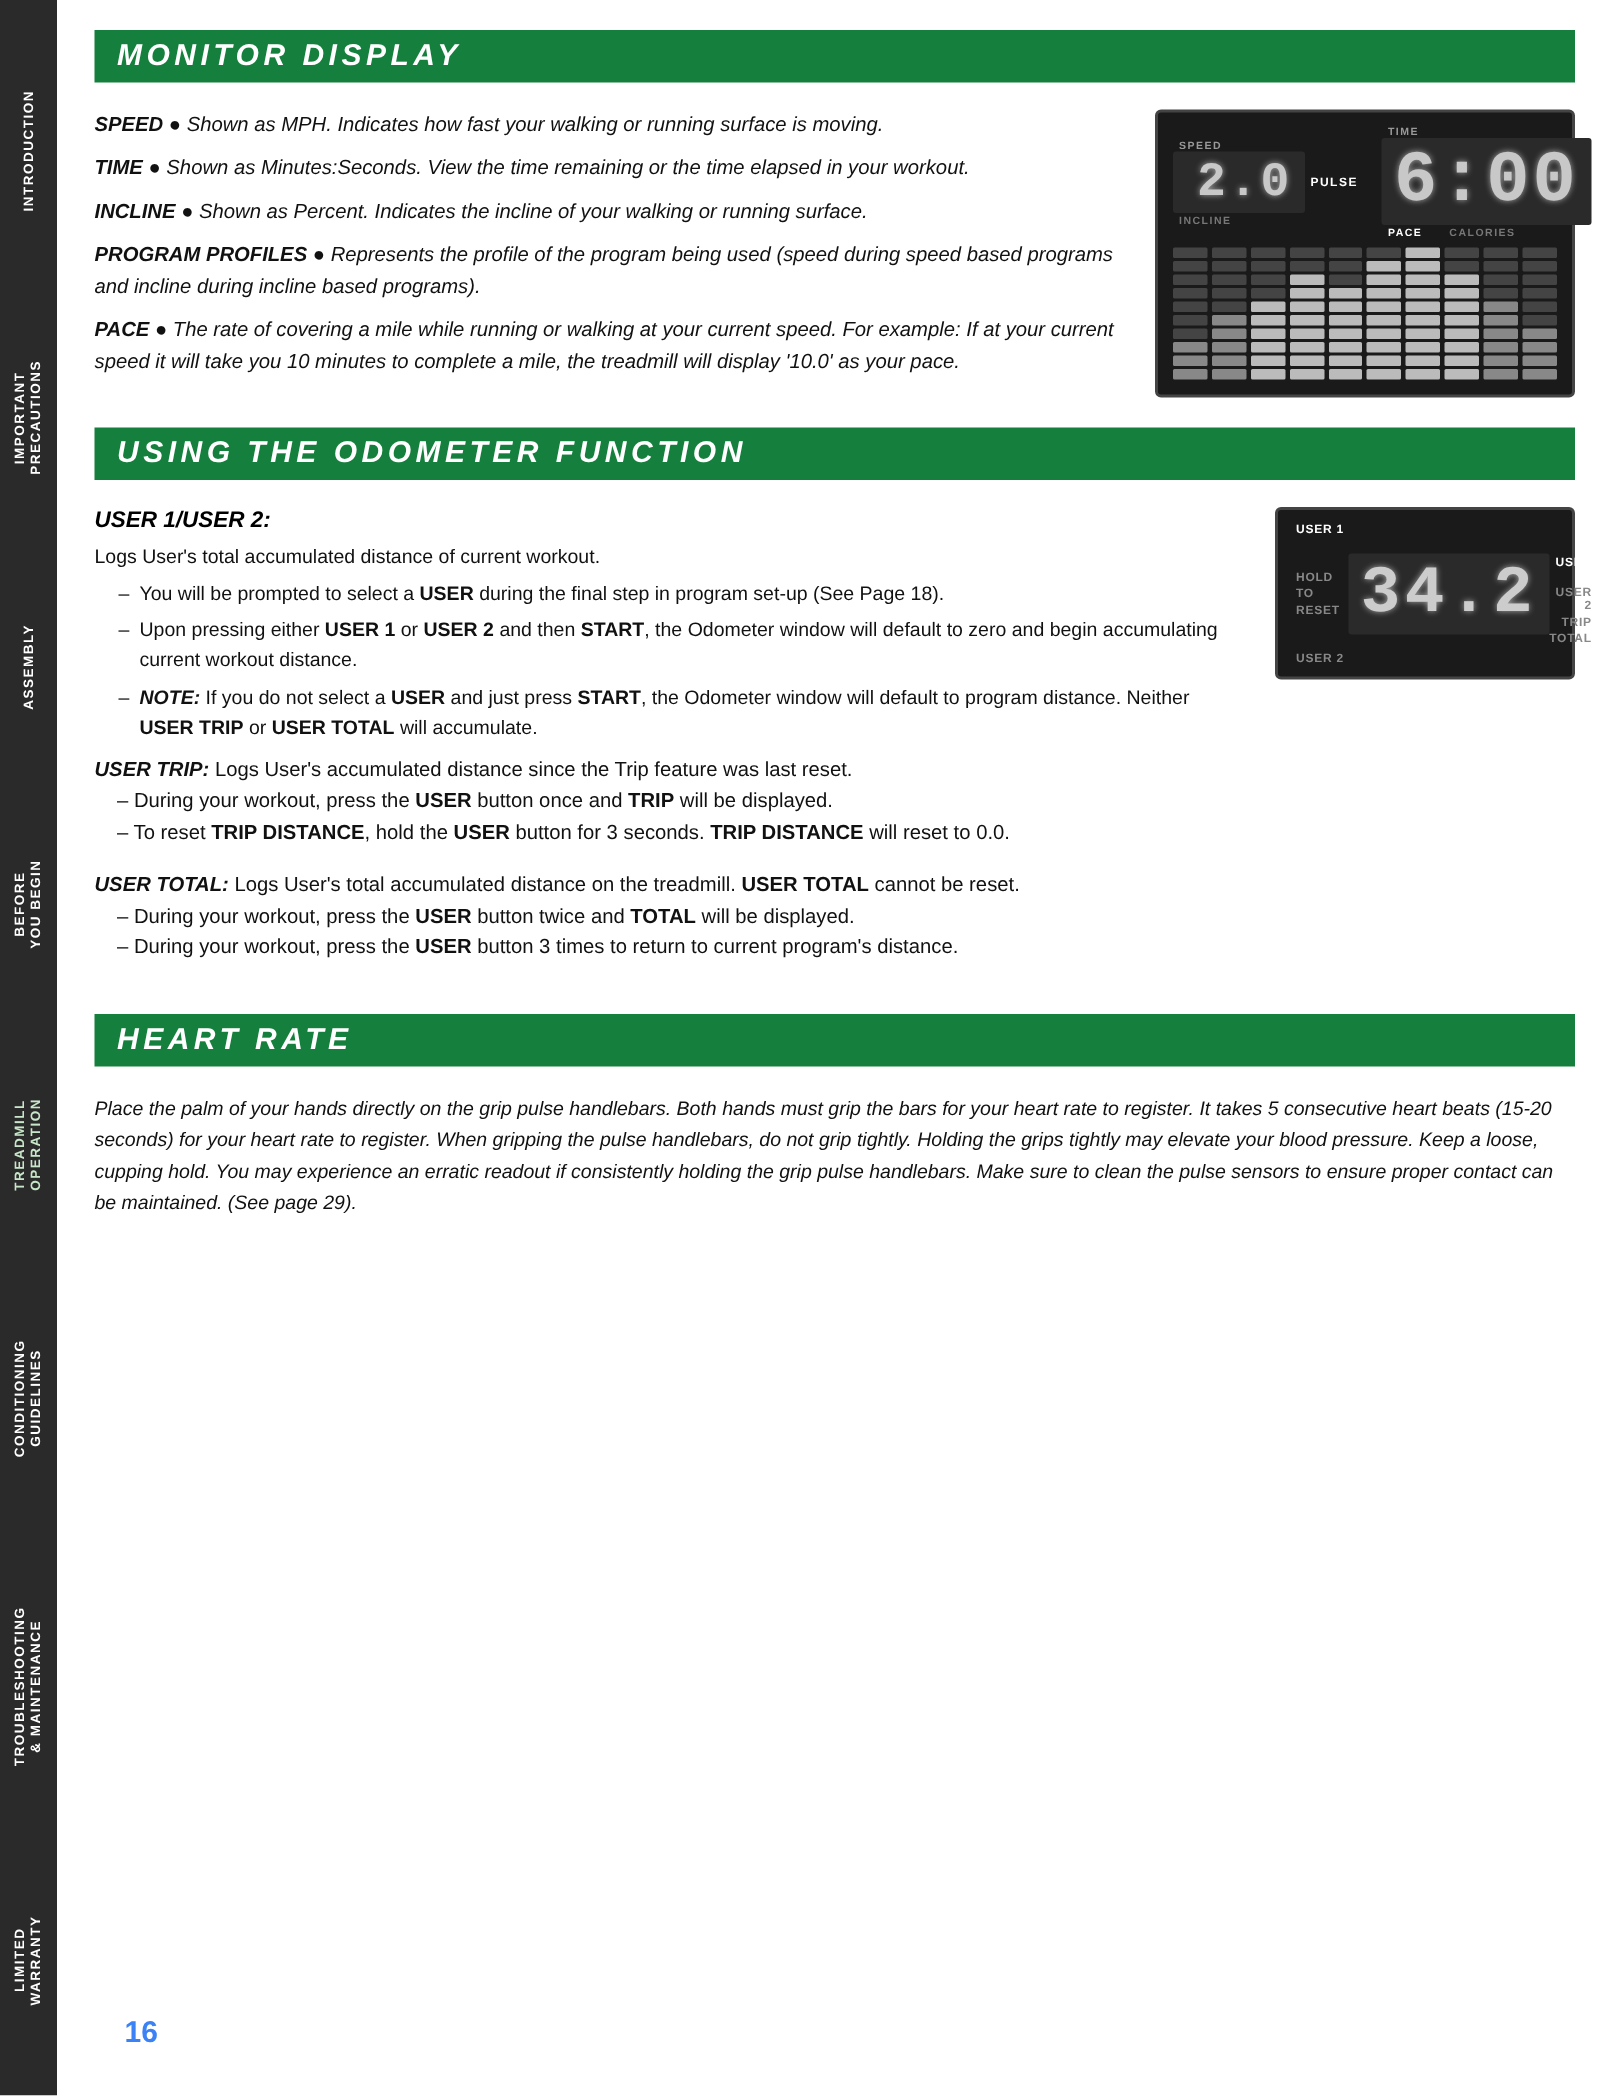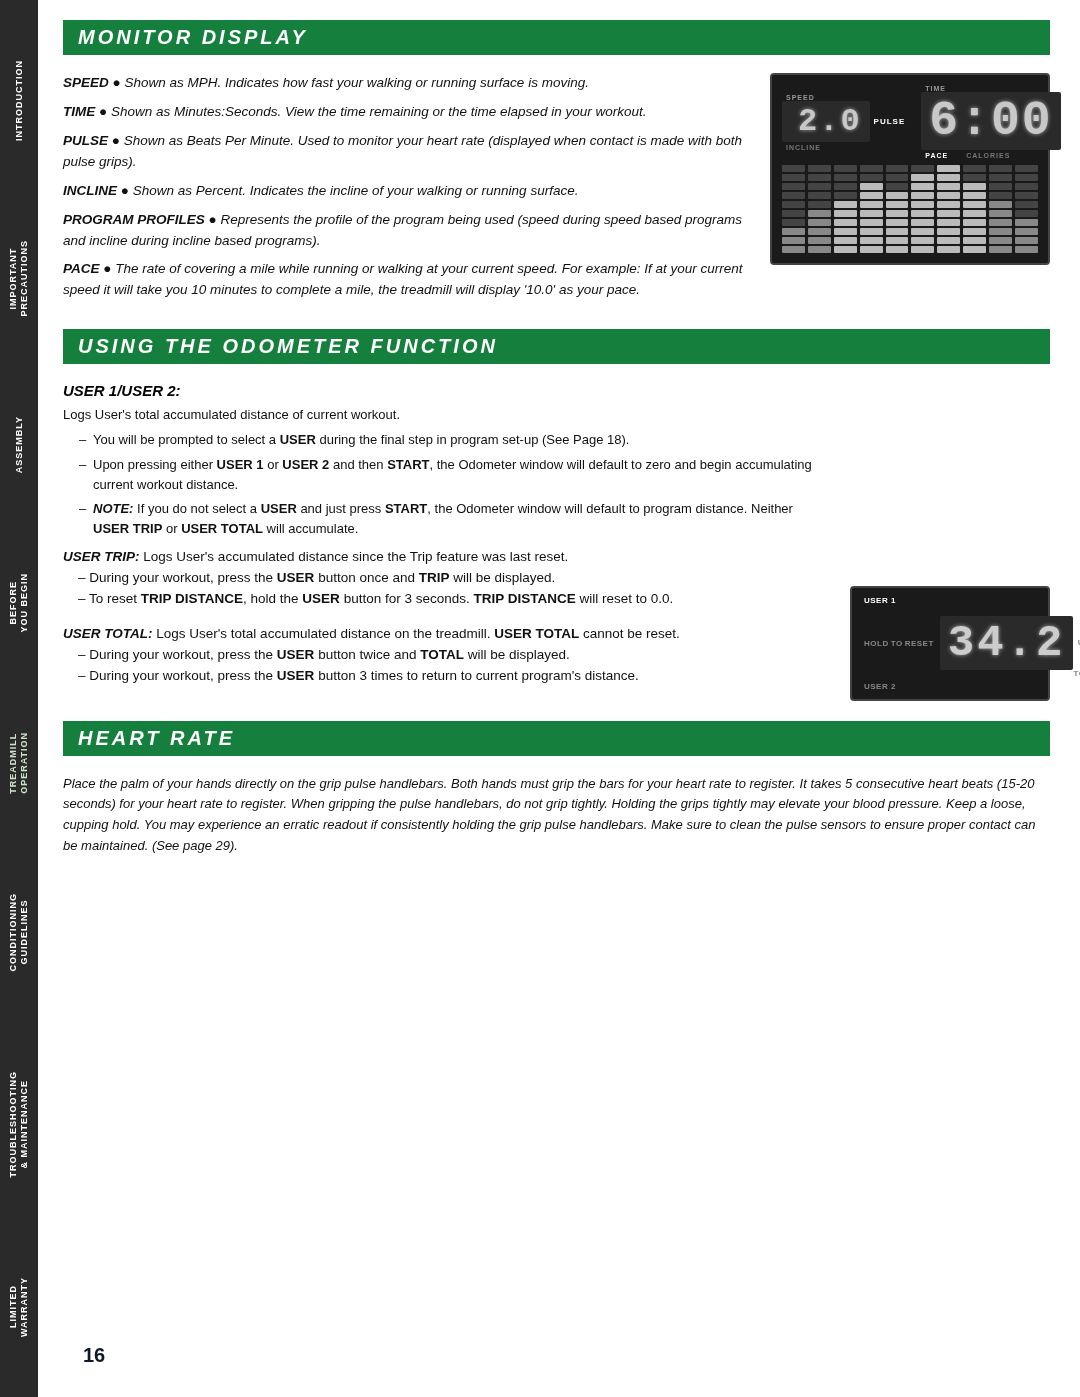--- a/index.html
+++ b/index.html
@@ -53,21 +53,21 @@
       gap: 0;
     }
 
     
     .page-number {
       position: absolute;
       bottom: 30px;
       left: 45px;
       font-size: 20px;
       font-weight: bold;
-      color: #0f172a;
+      color: #3b82f6;
     }
 
     
     .section-header {
       background: #15803d;
       color: #ffffff;
       font-style: italic;
       font-weight: bold;
       font-size: 20px;
       letter-spacing: 3px;
@@ -185,21 +185,21 @@
 
     
     .odometer-section {
       margin-bottom: 20px;
     }
 
     .odometer-content {
       display: flex;
       flex-direction: row;
       gap: 30px;
-      align-items: flex-end;
+      align-items: flex-start;
     }
 
     .odometer-text {
       flex: 1;
     }
 
     .subsection-title {
       font-weight: bold;
       font-style: italic;
       font-size: 15px;
@@ -287,20 +287,21 @@
       padding: 2px 8px;
       border-radius: 2px;
       letter-spacing: 3px;
       text-shadow: 0 0 4px #aaa;
       flex: 1;
       text-align: center;
     }
 
     .odo-left-labels {
       display: flex;
+      flex-direction: column;
       gap: 2px;
       margin-right: 6px;
     }
 
     .odo-left-label {
       color: #888;
       font-size: 8px;
       font-weight: bold;
       text-transform: uppercase;
       letter-spacing: 0.5px;
@@ -385,23 +386,20 @@
         <span>Monitor Display</span>
       </div>
 
       <div class="monitor-content">
         <div class="monitor-text">
           <p>
             <span class="bold-italic">SPEED</span> ● <span class="italic">Shown as MPH. Indicates how fast your walking or running surface is moving.</span>
           </p>
           <p>
             <span class="bold-italic">TIME</span> ● <span class="italic">Shown as Minutes:Seconds. View the time remaining or the time elapsed in your workout.</span>
-          </p>
-          <p>
-            <span class="bold-italic">PULSE</span> ● <span class="italic">Shown as Beats Per Minute. Used to monitor your heart rate (displayed when contact is made with both pulse grips).</span>
           </p>
           <p>
             <span class="bold-italic">INCLINE</span> ● <span class="italic">Shown as Percent. Indicates the incline of your walking or running surface.</span>
           </p>
           <p>
             <span class="bold-italic">PROGRAM PROFILES</span> ● <span class="italic">Represents the profile of the program being used (speed during speed based programs and incline during incline based programs).</span>
           </p>
           <p>
             <span class="bold-italic">PACE</span> ● <span class="italic">The rate of covering a mile while running or walking at your current speed. For example: If at your current speed it will take you 10 minutes to complete a mile, the treadmill will display '10.0' as your pace.</span>
           </p>

